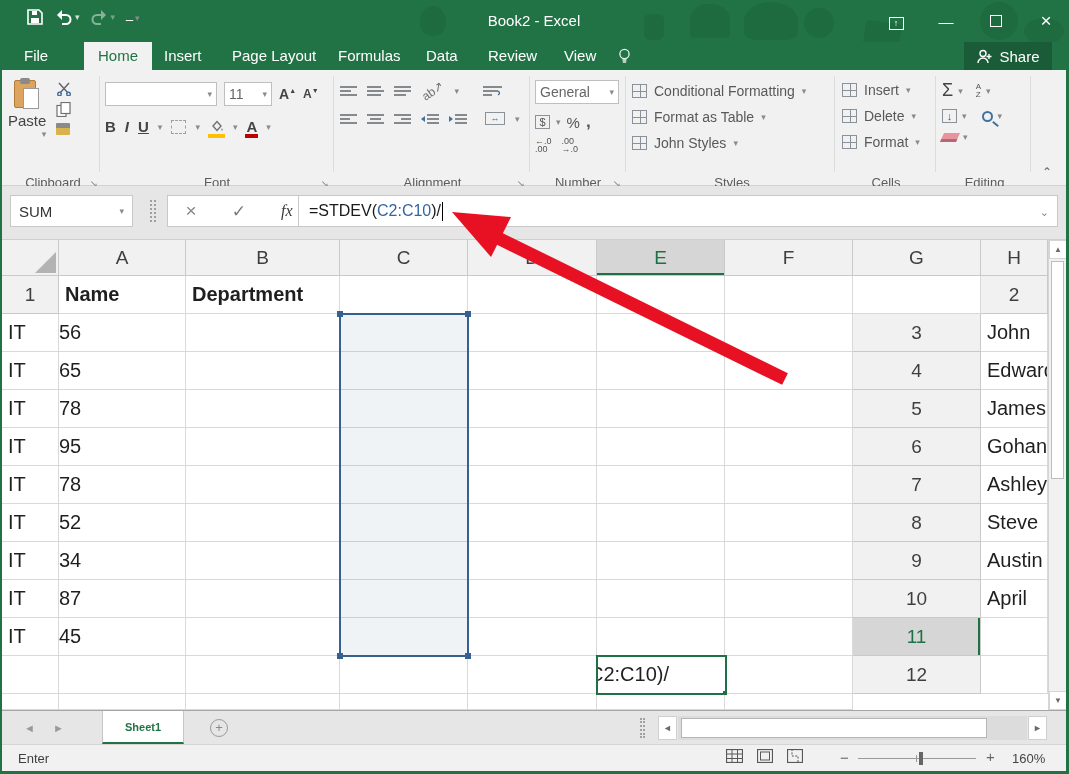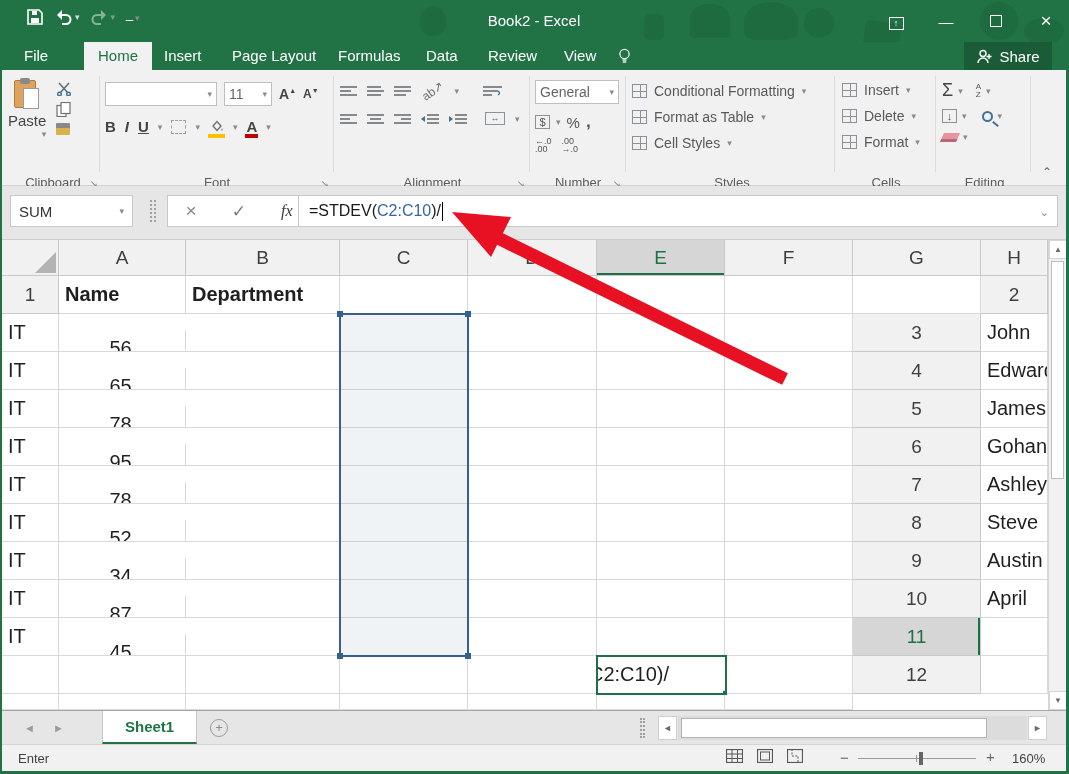--- a/index.html
+++ b/index.html
@@ -73,39 +73,39 @@
   
   .grid { position:absolute; left:0; top:240px; width:1046px; height:470px; background:#fff; display:grid;
           grid-template-columns:57px 127px 154px 128px 129px 128px 128px 128px 67px;
           grid-template-rows:36px repeat(11, 38px) 16px; overflow:hidden; }
   .gh { background:#f1f1f1; border-right:1px solid #c9c9c9; border-bottom:1px solid #c9c9c9; color:#3f3f3f; font-size:19px; display:flex; align-items:center; justify-content:center; }
   .gh.corner { justify-content:flex-end; align-items:flex-end; }
   .tri { width:0; height:0; border-bottom:21px solid #b3b3b3; border-left:21px solid transparent; margin:0 2px 2px 0; }
   .gh.colh.act { background:#d6d6d6; color:#1e7145; box-shadow:inset 0 -2px 0 #1e7145; }
   .gh.rowh.act { background:#d6d6d6; color:#1e7145; box-shadow:inset -2px 0 0 #1e7145; }
   .cell { border-right:1px solid #d9d9d9; border-bottom:1px solid #d9d9d9; font-size:20px; color:#1f1f1f; line-height:37px; padding-left:6px; white-space:nowrap; overflow:hidden; }
-  .cell.num { text-align:center; padding-right:3px; padding-left:0;margin-top:16px; }
+  .cell.num { text-align:left; padding-right:3px; padding-left:0; }
   .cell[data-row="1"] { font-weight:bold; }
   .range-sel { position:absolute; left:337px; top:73px; width:130px; height:344px; border:2px solid #35618e; background:rgba(53,97,142,0.08); }
   .handle { position:absolute; width:6px; height:6px; background:#35618e; }
   .h-tl{left:-4px;top:-4px} .h-tr{right:-4px;top:-4px} .h-bl{left:-4px;bottom:-4px} .h-br{right:-4px;bottom:-4px}
   .active-cell { position:absolute; left:594px; top:415px; width:131px; height:40px; border:2px solid #1e7145; background:#fff; font-size:20px; line-height:35px; color:#1f1f1f; overflow:hidden; white-space:nowrap; }
   .active-cell span { display:inline-block; margin-left:-9px; }
   .fillhandle { position:absolute; right:-4px; bottom:-4px; width:7px; height:7px; background:#1e7145; border:1px solid #fff; }
 
   
   .vscroll { position:absolute; left:1046px; top:240px; width:18px; height:470px; background:#f1f1f1; border-left:1px solid #d5d5d5; }
   .vs-up,.vs-down { position:absolute; left:0; width:18px; height:19px; background:#fff; border:1px solid #d5d5d5; color:#6a6a6a; font-size:8px; text-align:center; line-height:17px; }
   .vs-up{top:0} .vs-down{bottom:0}
   .vs-thumb { position:absolute; left:2px; top:21px; width:13px; height:218px; background:#fff; border:1px solid #bdbdbd; }
 
   
   .tabsbar { position:absolute; left:0; top:710px; width:1064px; height:34px; background:#e6e6e6; border-top:1px solid #a6a6a6; }
   .shnav { position:absolute; left:22px; top:0; height:34px; display:flex; align-items:center; gap:18px; color:#9a9a9a; font-size:11px; }
-  .sheettab { position:absolute; left:100px; top:0; height:33px; background:#fff; border-right:1px solid #c6c6c6; border-left:1px solid #c6c6c6; border-bottom:2px solid #217346; padding:0 22px; display:flex; align-items:center; font-size:15px; font-weight:bold; color:#217346; }
+  .sheettab { position:absolute; left:100px; top:0; height:33px; background:#fff; border-right:1px solid #c6c6c6; border-left:1px solid #c6c6c6; border-bottom:2px solid #217346; padding:0 22px; display:flex; align-items:center; font-size:11px; font-weight:bold; color:#217346; }
   .newsheet { position:absolute; left:208px; top:8px; width:18px; height:18px; border:1px solid #9a9a9a; border-radius:50%; color:#8a8a8a; font-size:13px; line-height:16px; text-align:center; }
   .hdots { position:absolute; left:638px; top:7px; height:20px; width:5px; border-left:2px dotted #a0a0a0; border-right:2px dotted #a0a0a0; }
   .hs-left,.hs-right { position:absolute; top:5px; width:19px; height:24px; background:#fff; border:1px solid #cfcfcf; color:#6a6a6a; font-size:9px; text-align:center; line-height:22px; }
   .hs-left{left:656px} .hs-right{left:1026px}
   .hs-track { position:absolute; left:676px; top:5px; width:349px; height:24px; background:#dcdcdc; }
   .hs-thumb { position:absolute; left:3px; top:2px; width:306px; height:20px; background:#fff; border:1px solid #b5b5b5; }
 
   
   .statusbar { position:absolute; left:0; top:744px; width:1064px; height:27px; background:#f1f1f1; border-top:1px solid #d5d5d5; font-size:13px; color:#3f3f3f; }
   .st-mode { position:absolute; left:16px; top:6px; }
@@ -357,21 +357,21 @@
         <span>Conditional Formatting</span>
         <span class="dd">▾</span>
       </div>
       <div class="rowline" style="margin-top:10px;font-size:14px;color:#595959">
         <span class="mini-grid"></span>
         <span>Format as Table</span>
         <span class="dd">▾</span>
       </div>
       <div class="rowline" style="margin-top:10px;font-size:14px;color:#595959">
         <span class="mini-grid"></span>
-        <span>Cell Styles</span>
+        <span>John Styles</span>
         <span class="dd">▾</span>
       </div>
       <div class="grplabel">Styles</div>
     </div>
 
     <div class="grp" style="left:840px;width:88px">
       <div class="rowline" style="margin-top:8px;font-size:14px;color:#595959">
         <span class="mini-grid"></span>
         <span>Insert</span>
         <span class="dd">▾</span>

